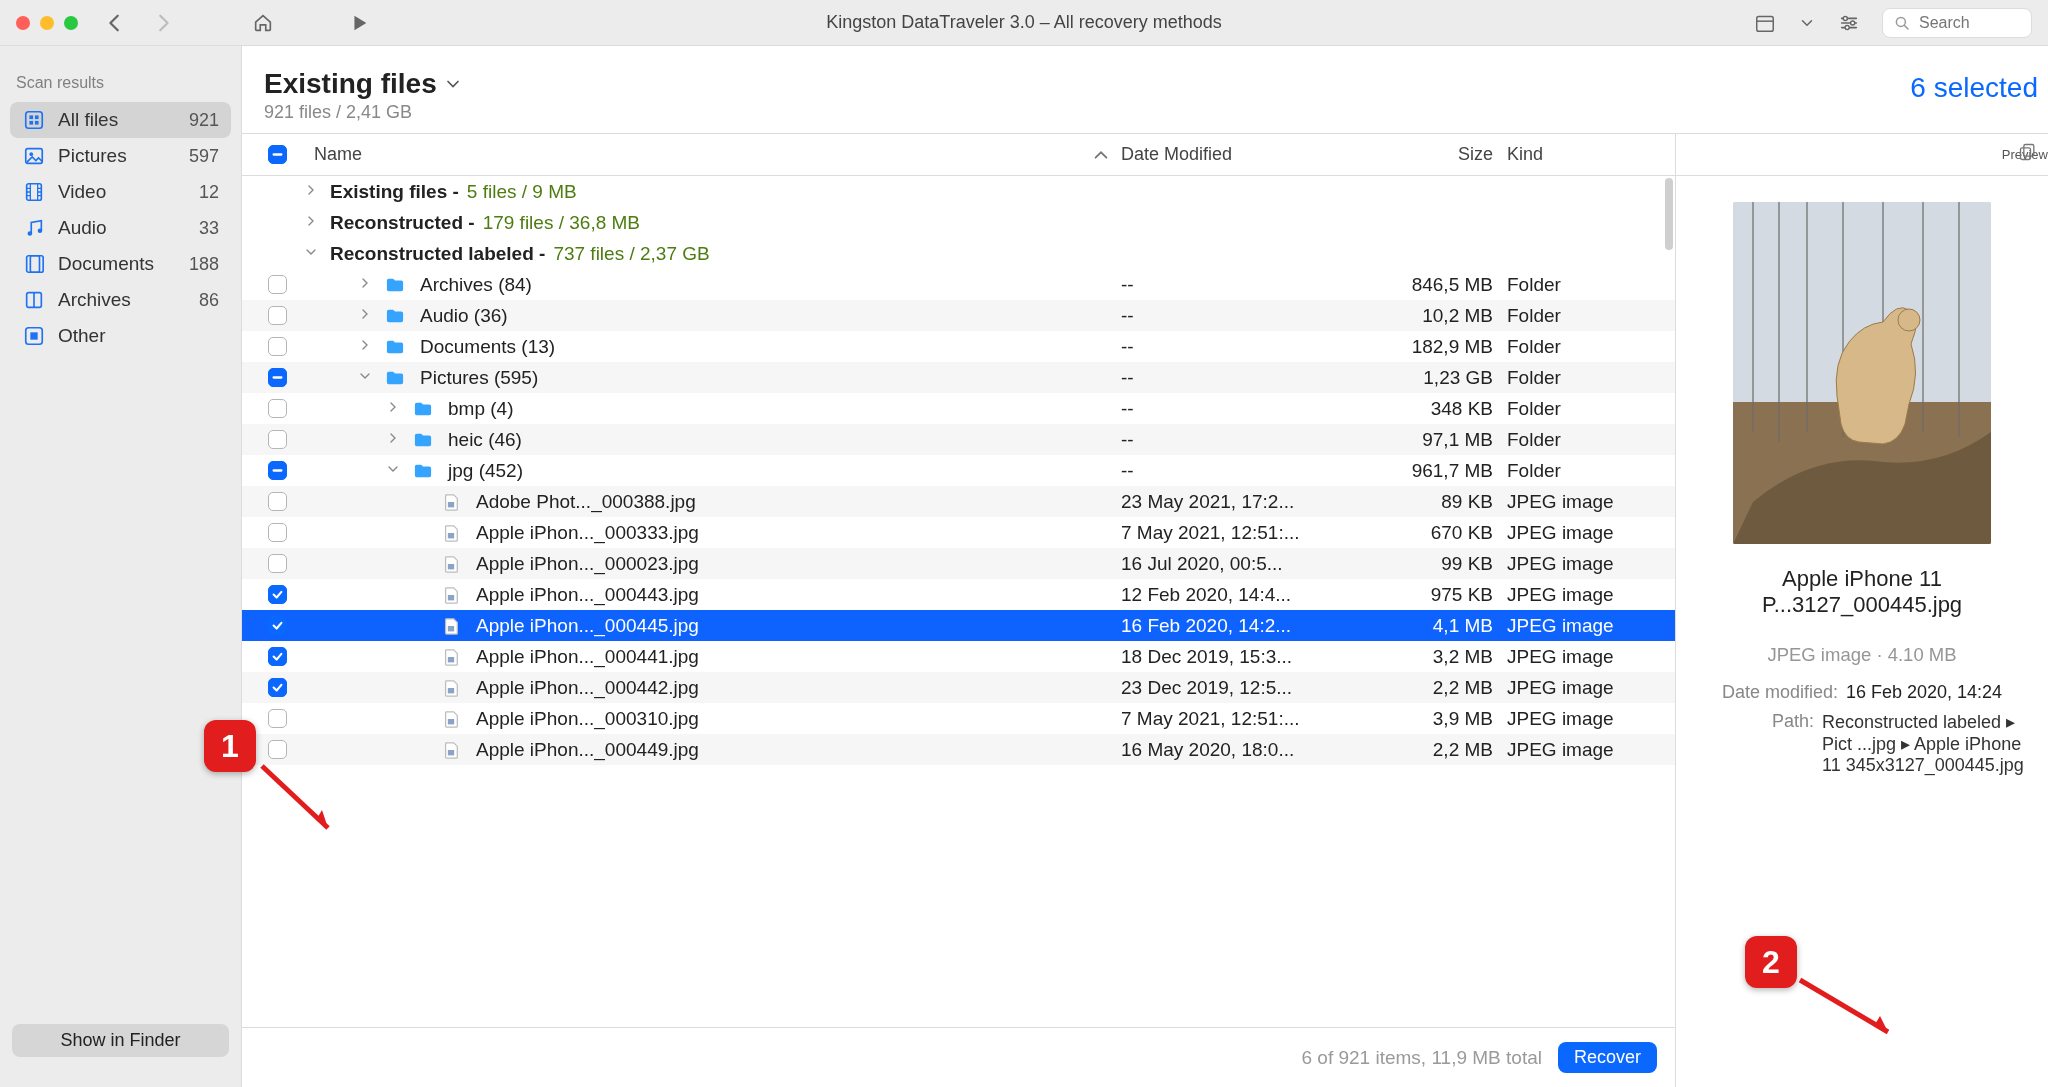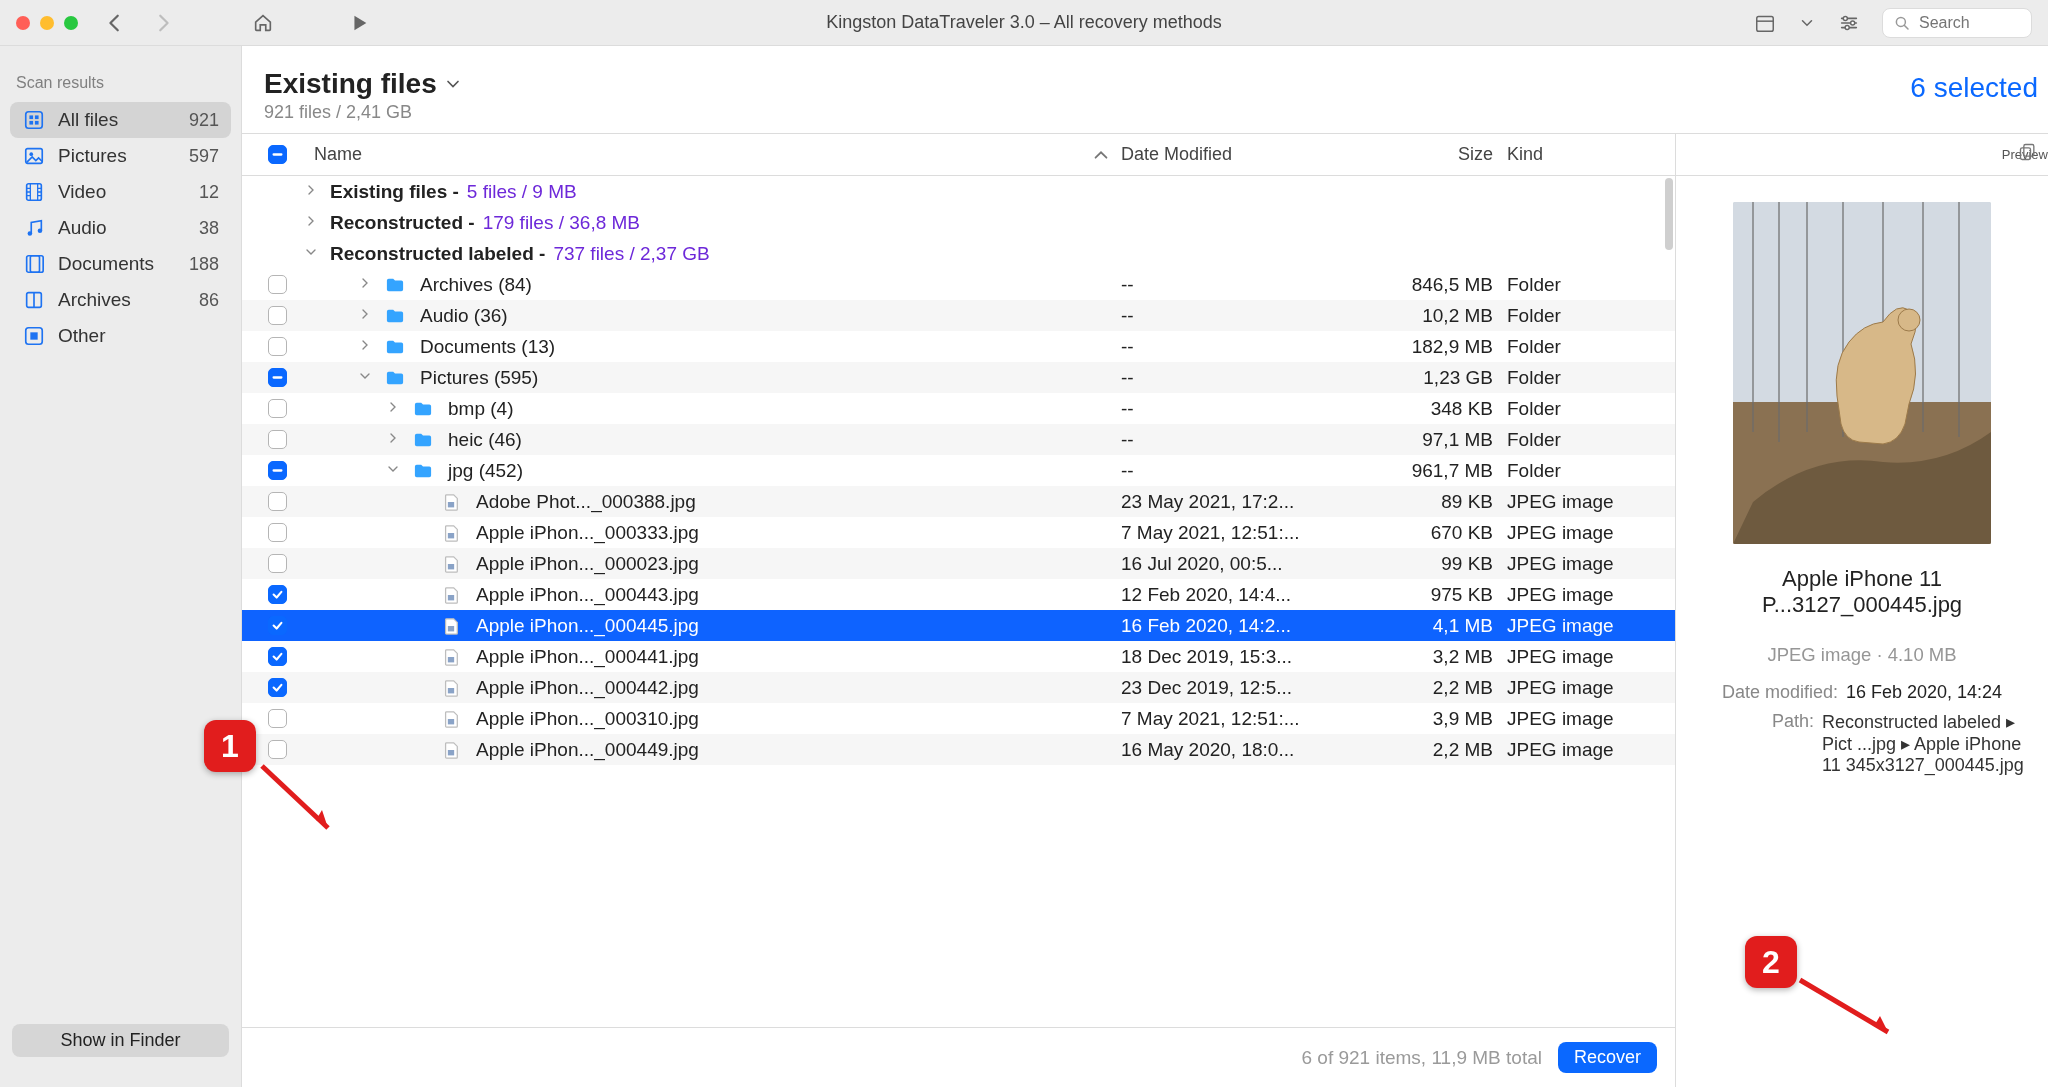--- a/index.html
+++ b/index.html
@@ -71,21 +71,21 @@
   .row.selected .disclosure, .row.selected .muted{color:#cfe0ff;}
   .indent{display:inline-block;}
   .chk{width:19px;height:19px;border-radius:5px;border:1.5px solid #b5b5b5;background:#fff;
     display:inline-flex;align-items:center;justify-content:center;flex:none;}
   .chk.on{background:var(--accent);border-color:var(--accent);color:#fff;}
   .chk.mixed{background:var(--accent);border-color:var(--accent);color:#fff;}
   .chk svg{width:13px;height:13px;}
   .ficon{display:inline-flex;width:22px;height:20px;align-items:center;justify-content:center;margin-right:6px;}
   .ficon.folder{color:#34a4ff;}
   .ficon svg{width:20px;height:18px;}
-  .muted{color:#6d28d9;}
+  .muted{color:#4d7c0f;}
   .scrollbar{position:absolute;right:2px;top:2px;width:8px;height:72px;background:#cfcfcf;border-radius:4px;}
   
   .preview{width:372px;display:flex;flex-direction:column;}
   .preview-head{height:42px;border-bottom:1px solid var(--line);display:flex;align-items:center;
     justify-content:flex-end;position:relative;font-size:13px;color:#555;}
   .preview-head .copy{position:absolute;right:10px;top:8px;color:#777;}
   .thumb{margin:26px auto 16px;width:258px;height:342px;background:linear-gradient(180deg,#cfd6dc 0%,#bfbaa6 45%,#8e7a5b 100%);
     display:block;border-radius:2px;position:relative;overflow:hidden;}
   .thumb svg{position:absolute;inset:0;}
   .p-name{font-size:22px;text-align:center;padding:0 10px;margin-top:6px;}
@@ -295,21 +295,21 @@
         </div>
         <div class="sidebar-item">
           <span class="sb-left">
       <span class="sb-icon">
         <svg viewBox="0 0 24 24">
                 <use href="#i-music"></use>
               </svg>
             </span>
       <span>Audio</span>
           </span>
-    <span class="sb-badge">38</span>
+    <span class="sb-badge">33</span>
         </div>
         <div class="sidebar-item">
           <span class="sb-left">
       <span class="sb-icon">
         <svg viewBox="0 0 24 24">
                 <use href="#i-doc"></use>
               </svg>
             </span>
       <span>Documents</span>
           </span>

